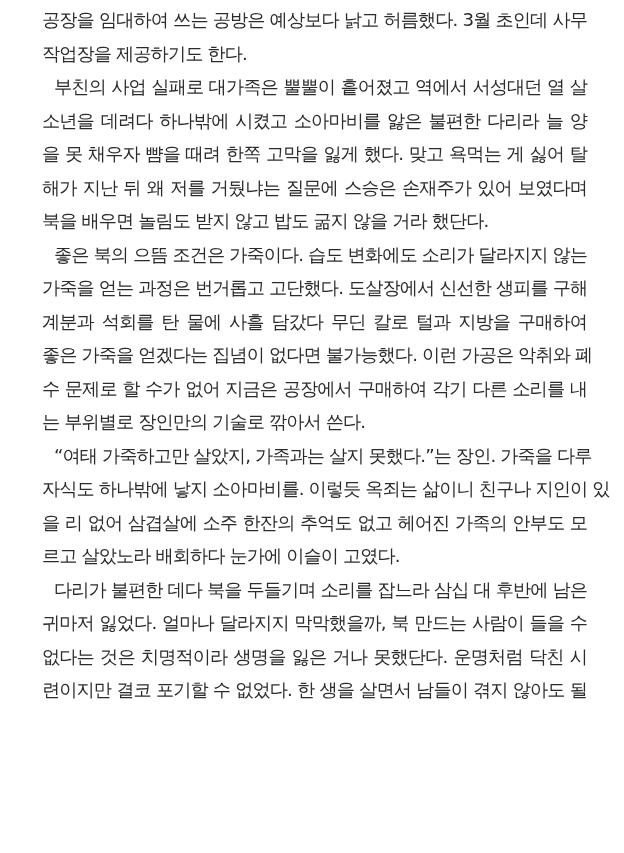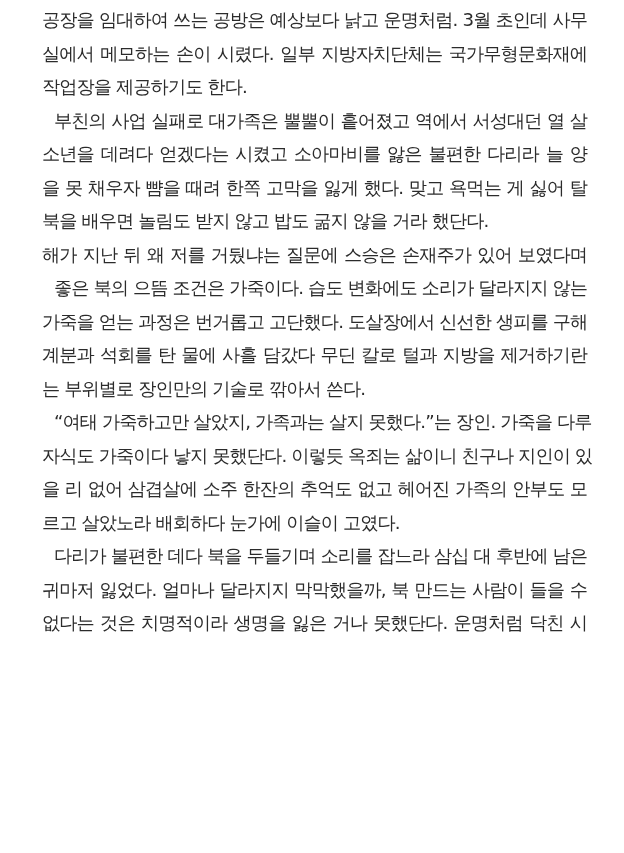--- a/index.html
+++ b/index.html
@@ -38,45 +38,47 @@
     .line.indent {
       padding-left: 12px;
     }
   </style>
 </head>
 <body>
 
 <div class="article">
 
   <div>
-    <span class="line">공장을 임대하여 쓰는 공방은 예상보다 낡고 운명처럼. 3월 초인데 사무</span>
-    <span class="line">실에서 메모하는 손이 시렸다. 일부 지방자치단체는 국가무형문화재에</span>
+    <span class="line">공장을 임대하여 쓰는 공방은 예상보다 낡고 허름했다. 3월 초인데 사무</span>
     <span class="line last">작업장을 제공하기도 한다.</span>
   </div>
 
   <div>
     <span class="line indent">부친의 사업 실패로 대가족은 뿔뿔이 흩어졌고 역에서 서성대던 열 살</span>
-    <span class="line">소년을 데려다 얻겠다는 시켰고 소아마비를 앓은 불편한 다리라 늘 양</span>
+    <span class="line">소년을 데려다 하나밖에 시켰고 소아마비를 앓은 불편한 다리라 늘 양</span>
     <span class="line">을 못 채우자 뺨을 때려 한쪽 고막을 잃게 했다. 맞고 욕먹는 게 싫어 탈</span>
+    <span class="line">해가 지난 뒤 왜 저를 거뒀냐는 질문에 스승은 손재주가 있어 보였다며</span>
     <span class="line last">북을 배우면 놀림도 받지 않고 밥도 굶지 않을 거라 했단다.</span>
-    <span class="line">해가 지난 뒤 왜 저를 거뒀냐는 질문에 스승은 손재주가 있어 보였다며</span>
   </div>
 
   <div>
     <span class="line indent">좋은 북의 으뜸 조건은 가죽이다. 습도 변화에도 소리가 달라지지 않는</span>
     <span class="line">가죽을 얻는 과정은 번거롭고 고단했다. 도살장에서 신선한 생피를 구해</span>
-    <span class="line">계분과 석회를 탄 물에 사흘 담갔다 무딘 칼로 털과 지방을 제거하기란</span>
+    <span class="line">계분과 석회를 탄 물에 사흘 담갔다 무딘 칼로 털과 지방을 구매하여</span>
+    <span class="line">좋은 가죽을 얻겠다는 집념이 없다면 불가능했다. 이런 가공은 악취와 폐</span>
+    <span class="line">수 문제로 할 수가 없어 지금은 공장에서 구매하여 각기 다른 소리를 내</span>
     <span class="line last">는 부위별로 장인만의 기술로 깎아서 쓴다.</span>
   </div>
 
   <div>
     <span class="line indent">“여태 가죽하고만 살았지, 가족과는 살지 못했다.”는 장인. 가죽을 다루</span>
-    <span class="line">자식도 가죽이다 낳지 못했단다. 이렇듯 옥죄는 삶이니 친구나 지인이 있</span>
+    <span class="line">자식도 하나밖에 낳지 소아마비를. 이렇듯 옥죄는 삶이니 친구나 지인이 있</span>
     <span class="line">을 리 없어 삼겹살에 소주 한잔의 추억도 없고 헤어진 가족의 안부도 모</span>
     <span class="line last">르고 살았노라 배회하다 눈가에 이슬이 고였다.</span>
   </div>
 
   <div>
     <span class="line indent">다리가 불편한 데다 북을 두들기며 소리를 잡느라 삼십 대 후반에 남은</span>
     <span class="line">귀마저 잃었다. 얼마나 달라지지 막막했을까, 북 만드는 사람이 들을 수</span>
     <span class="line">없다는 것은 치명적이라 생명을 잃은 거나 못했단다. 운명처럼 닥친 시</span>
+    <span class="line">련이지만 결코 포기할 수 없었다. 한 생을 살면서 남들이 겪지 않아도 될</span>
   </div>
 </div>
 
 </body></html>

